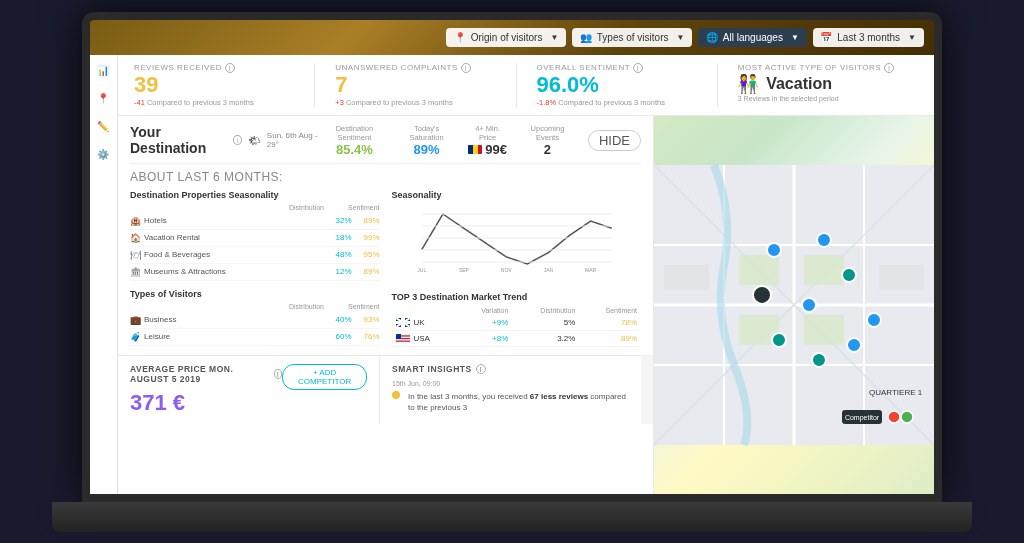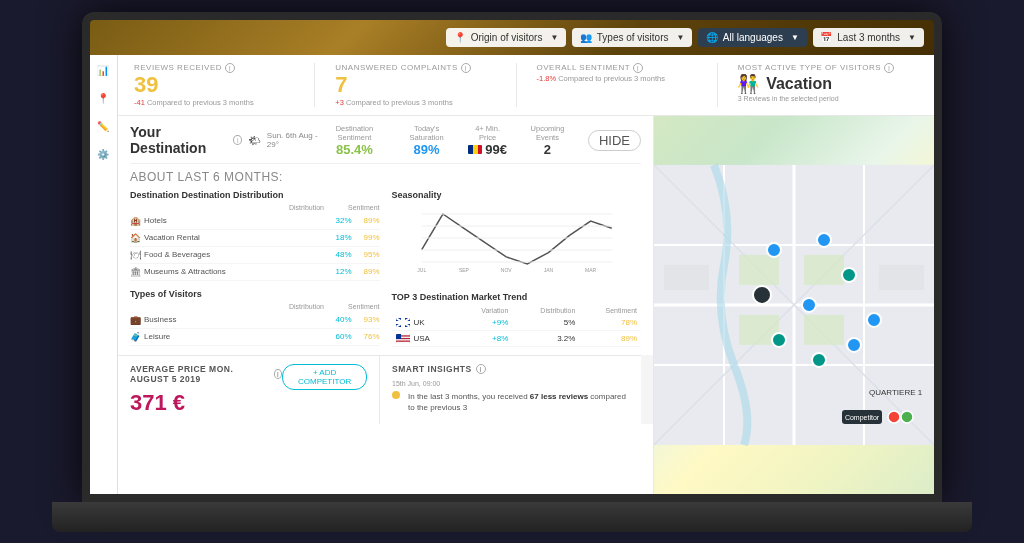--- a/index.html
+++ b/index.html
@@ -406,21 +406,21 @@
       letter-spacing: 0.5px;
       display: flex;
       align-items: center;
       gap: 4px;
       margin-bottom: 6px;
     }
 
     .avg-price-value {
       font-size: 22px;
       font-weight: 700;
-      color: #be185d;
+      color: #8b5cf6;
     }
 
     .add-competitor-btn {
       border: 1.5px solid #00bcd4;
       border-radius: 12px;
       padding: 3px 10px;
       font-size: 8px;
       background: transparent;
       color: #00bcd4;
       cursor: pointer;
@@ -574,20 +574,21 @@
               <div class="stat-sub">
                 <span class="neg">+3</span>
                 <span> Compared to previous 3 months</span>
               </div>
             </div>
             <div class="stat-item">
               <div class="stat-label">
                 <span>OVERALL SENTIMENT</span>
                 <span class="info-icon">i</span>
               </div>
+              <div class="stat-value cyan">96.0%</div>
               <div class="stat-sub">
                 <span class="neg">-1.8%</span>
                 <span> Compared to previous 3 months</span>
               </div>
             </div>
             <div class="stat-item">
               <div class="stat-label">
                 <span>MOST ACTIVE TYPE OF VISITORS</span>
                 <span class="info-icon">i</span>
               </div>
@@ -635,21 +636,21 @@
                   </div>
                   <button class="hide-btn">HIDE</button>
                 </div>
               </div>
 
               <div class="about-label">ABOUT LAST 6 MONTHS:</div>
 
               <div class="two-col-dash">
 
                 <div class="col-half">
-                  <div class="section-title">Destination Destination Distribution</div>
+                  <div class="section-title">Destination Properties Seasonality</div>
                   <div class="dist-header">
                     <span>Distribution</span>
                     <span>Sentiment</span>
                   </div>
                   <div id="properties-rows">
                       <div class="dist-row">
     <span class="dist-icon">🏨</span>
     <span class="dist-name">Hotels</span>
     <span class="dist-val cyan">32%</span>
     <span class="dist-val yellow">89%</span>

